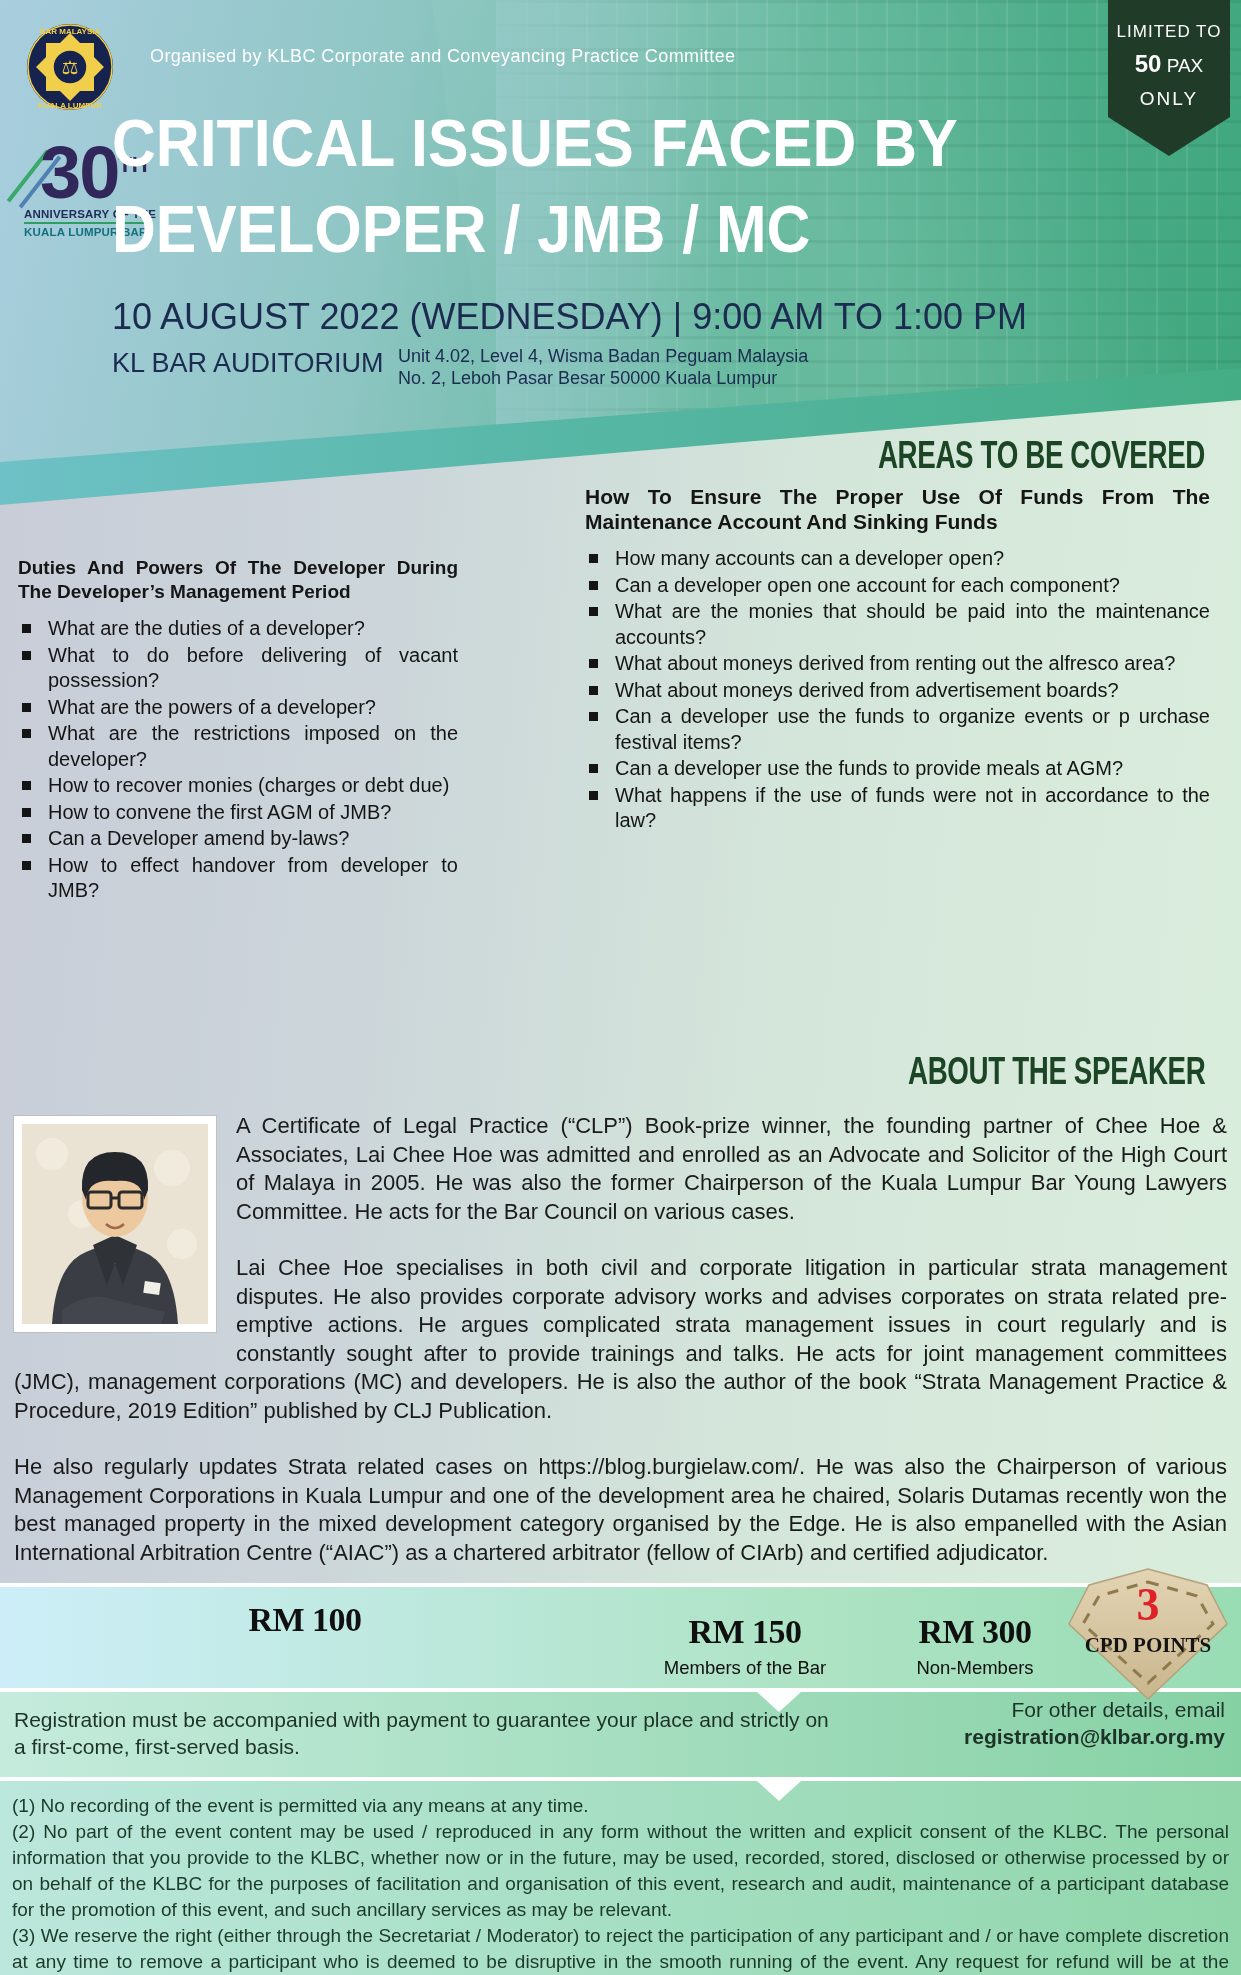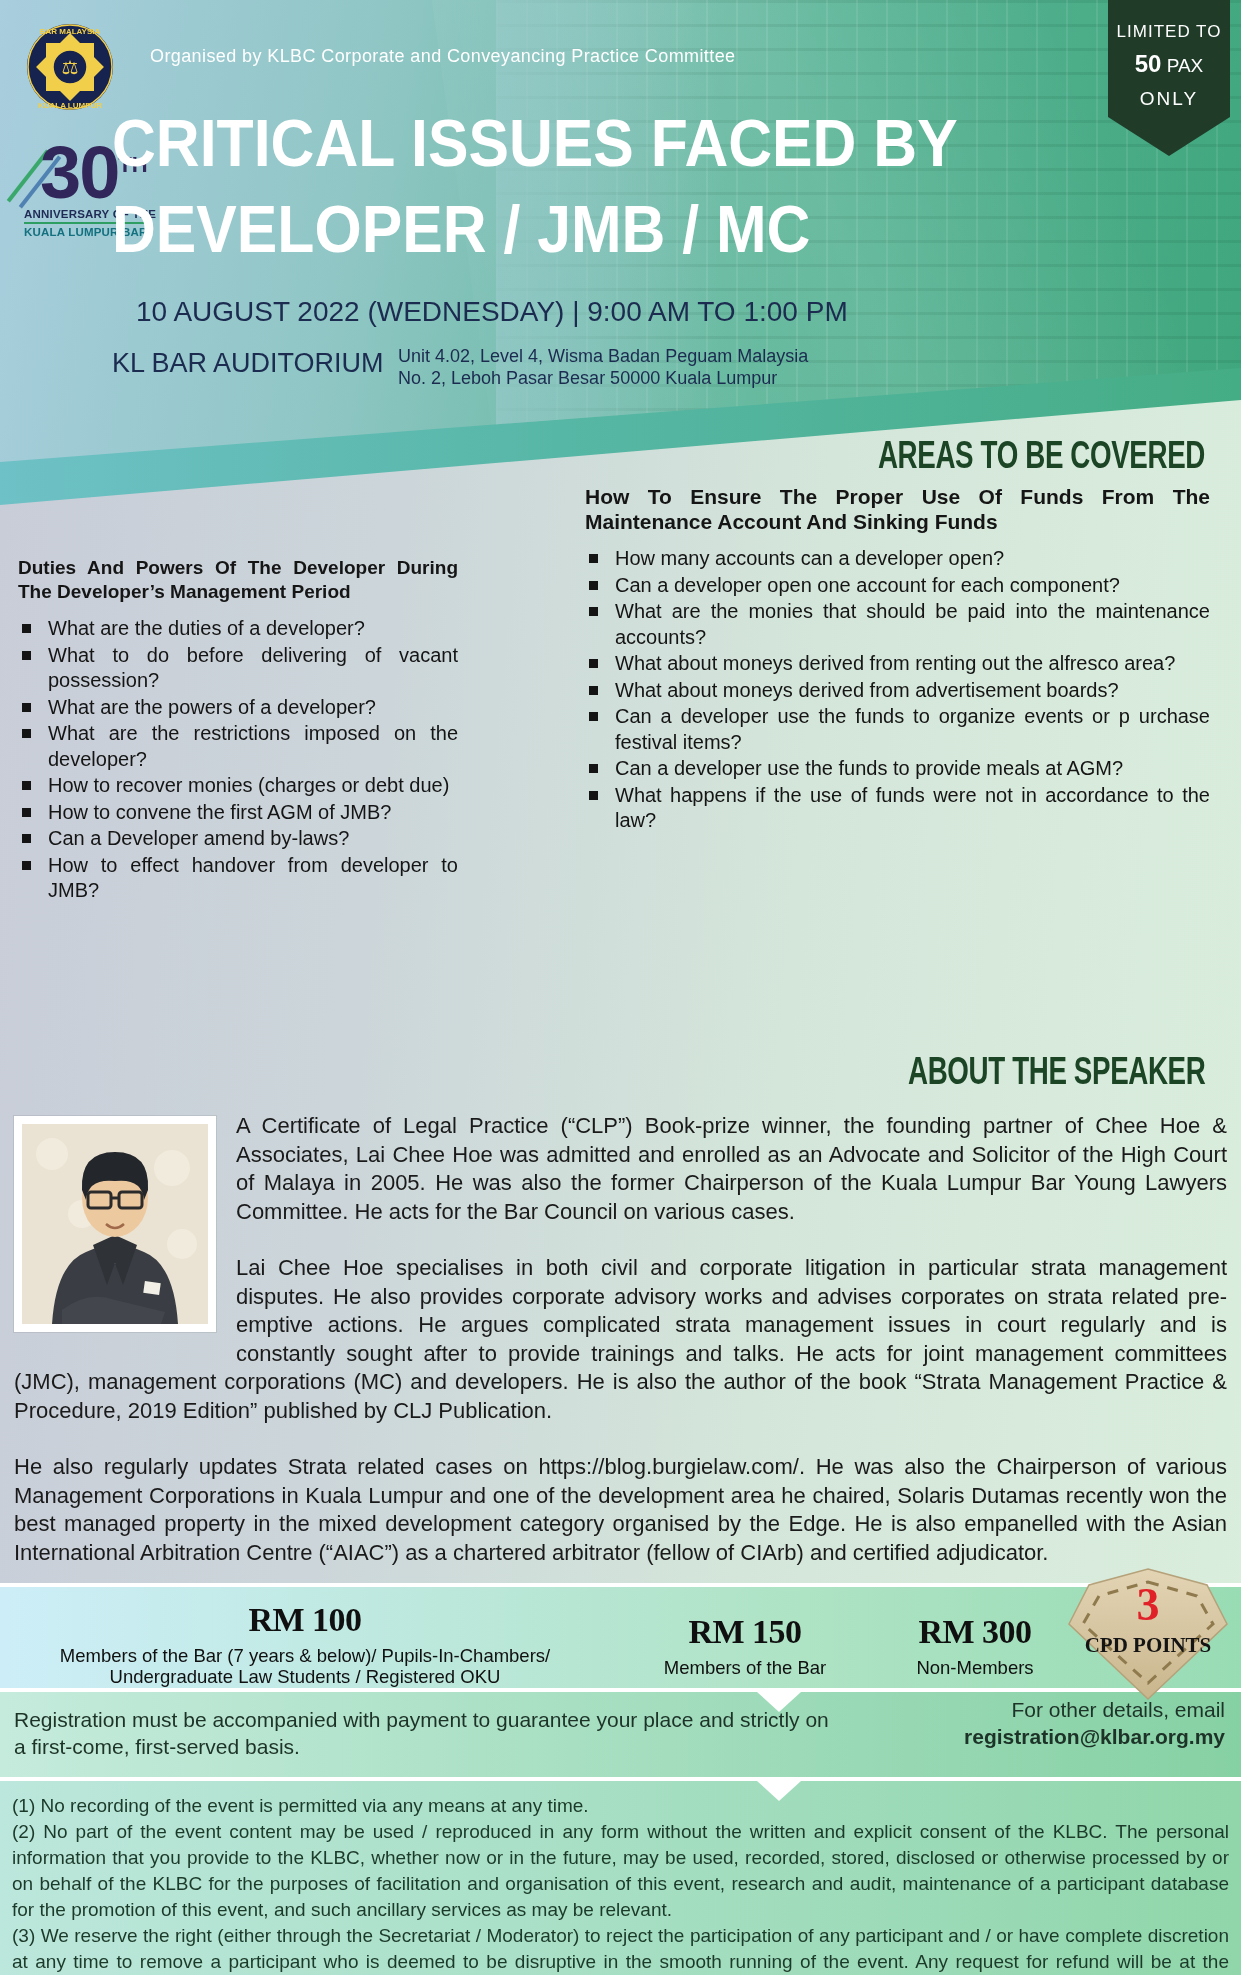--- a/index.html
+++ b/index.html
@@ -47,21 +47,21 @@
   .anniv .slash.g { left:2px; background:#3aa86b; transform:rotate(38deg); }
   .anniv .slash.b { left:14px; top:14px; background:#3a6ea8; transform:rotate(38deg); opacity:.8; }
   .anniv .num { position:relative; font-size:74px; font-weight:800; line-height:58px; color:#32275a; letter-spacing:-2px;margin-left:16px; }
   .anniv .num sup { font-size:22px; letter-spacing:0; }
   .anniv .a1 { position:relative; margin-top:6px; font-size:11.5px; font-weight:700; color:#1f2a55; letter-spacing:.2px; }
   .anniv .rule { width:128px; height:2px; background:#2f9e63; margin:2px 0; }
   .anniv .a2 { font-size:11.5px; font-weight:700; color:#13707e; letter-spacing:.2px; }
   .title { position:absolute; left:112px; top:100px; color:#fff; }
   .title .line { display:block; font-size:66px; font-weight:700; line-height:86px; white-space:nowrap;
                  transform:scaleX(.92); transform-origin:left center; letter-spacing:0; }
-  .datetime { position:absolute; left:112px; top:296px; font-size:28px; color:#1c2b50; white-space:nowrap;margin-left:24px; }
+  .datetime { position:absolute; left:112px; top:296px; font-size:36px; color:#1c2b50; white-space:nowrap; }
   .venue-name { position:absolute; left:112px; top:348px; font-size:27px; color:#1c2b50; white-space:nowrap; }
   .venue-addr { position:absolute; left:398px; top:346px; font-size:18px; line-height:21.5px; color:#1c2b50; }
   
   .sec-head { position:absolute; right:36px; color:#1c4526; white-space:nowrap; }
   .sec-head .cond { display:inline-block; font-size:38px; font-weight:800; letter-spacing:-.5px;
                     transform:scaleX(.73); transform-origin:right center; }
   
   .col { position:absolute; color:#151515; }
   .col-heading { font-weight:700; text-align:justify; }
   .col ul { list-style:none; margin:12px 0 0 0; padding:0; }
@@ -210,24 +210,20 @@
       </svg>
     </div>
     <p>A Certificate of Legal Practice (“CLP”) Book-prize winner, the founding partner of Chee Hoe &amp; Associates, Lai Chee Hoe was admitted and enrolled as an Advocate and Solicitor of the High Court of Malaya in 2005. He was also the former Chairperson of the Kuala Lumpur Bar Young Lawyers Committee. He acts for the Bar Council on various cases.</p>
     <p>Lai Chee Hoe specialises in both civil and corporate litigation in particular strata management disputes. He also provides corporate advisory works and advises corporates on strata related pre-emptive actions. He argues complicated strata management issues in court regularly and is constantly sought after to provide trainings and talks. He acts for joint management committees (JMC), management corporations (MC) and developers. He is also the author of the book “Strata Management Practice &amp; Procedure, 2019 Edition” published by CLJ Publication.</p>
     <p>He also regularly updates Strata related cases on https://blog.burgielaw.com/. He was also the Chairperson of various Management Corporations in Kuala Lumpur and one of the development area he chaired, Solaris Dutamas recently won the best managed property in the mixed development category organised by the Edge. He is also empanelled with the Asian International Arbitration Centre (“AIAC”) as a chartered arbitrator (fellow of CIArb) and certified adjudicator.</p>
   </div>
 
   <div class="strip strip-pricing">
     <div class="tier tier1">
       <div class="price">RM 100</div>
-      <div class="aud">
-        <div>Members of the Bar (7 years &amp; below)/ Pupils-In-Chambers/</div>
-        <div>Undergraduate Law Students / Registered OKU</div>
-      </div>
     </div>
     <div class="tier tier2">
       <div class="price">RM 150</div>
       <div class="aud">Members of the Bar</div>
     </div>
     <div class="tier tier3">
       <div class="price">RM 300</div>
       <div class="aud">Non-Members</div>
     </div>
   </div>

